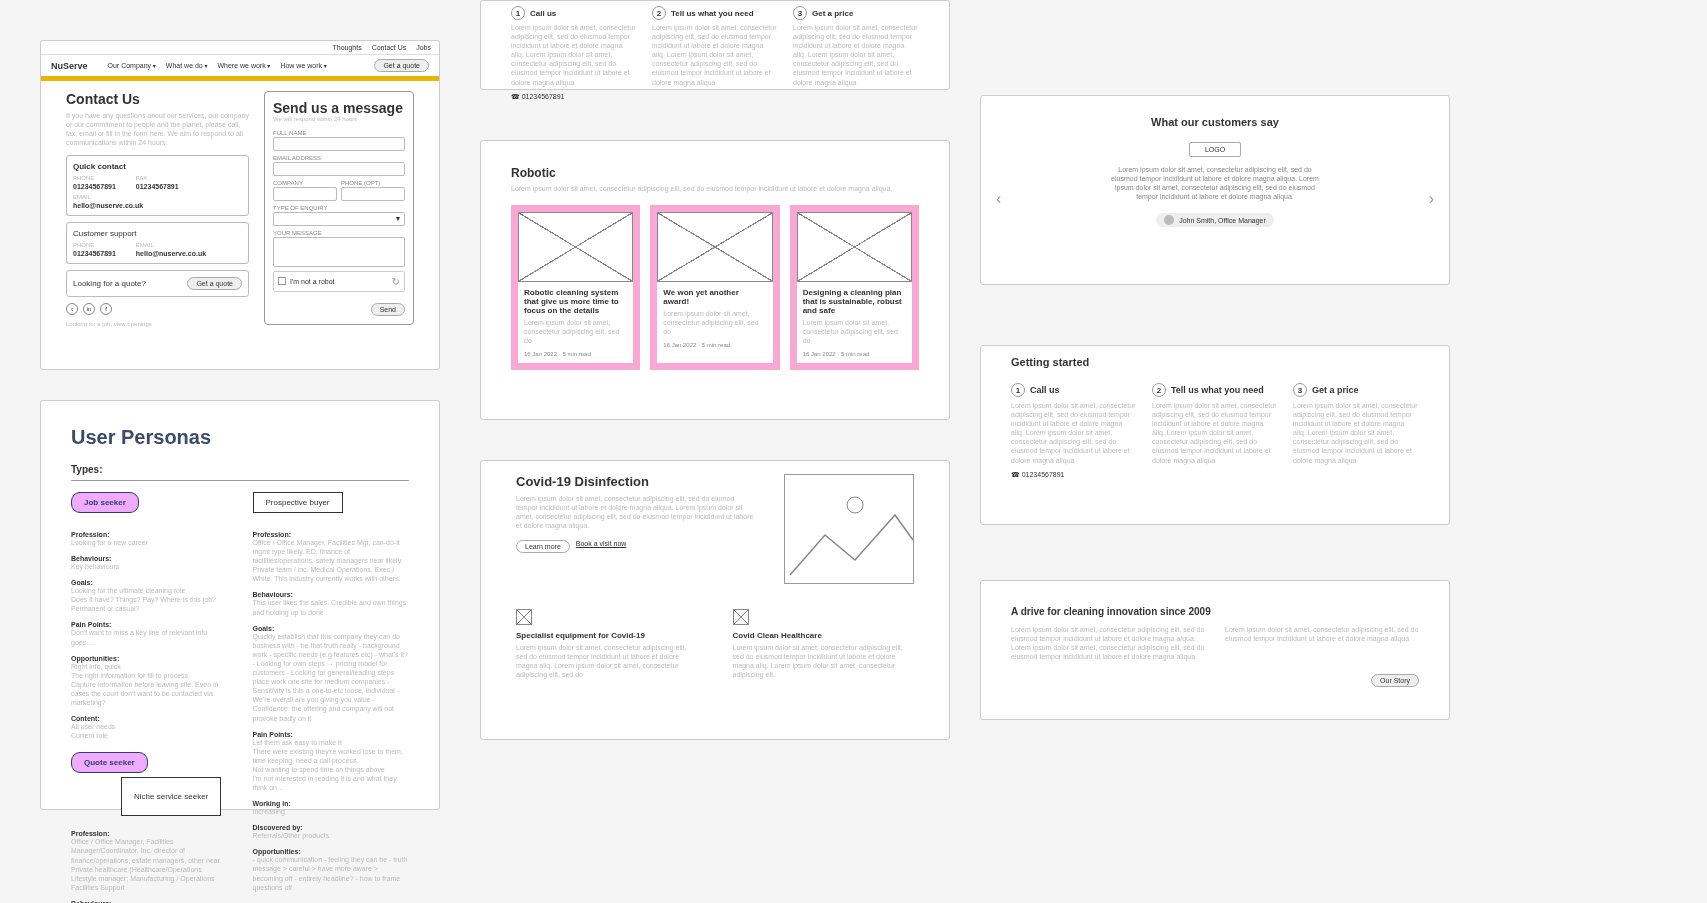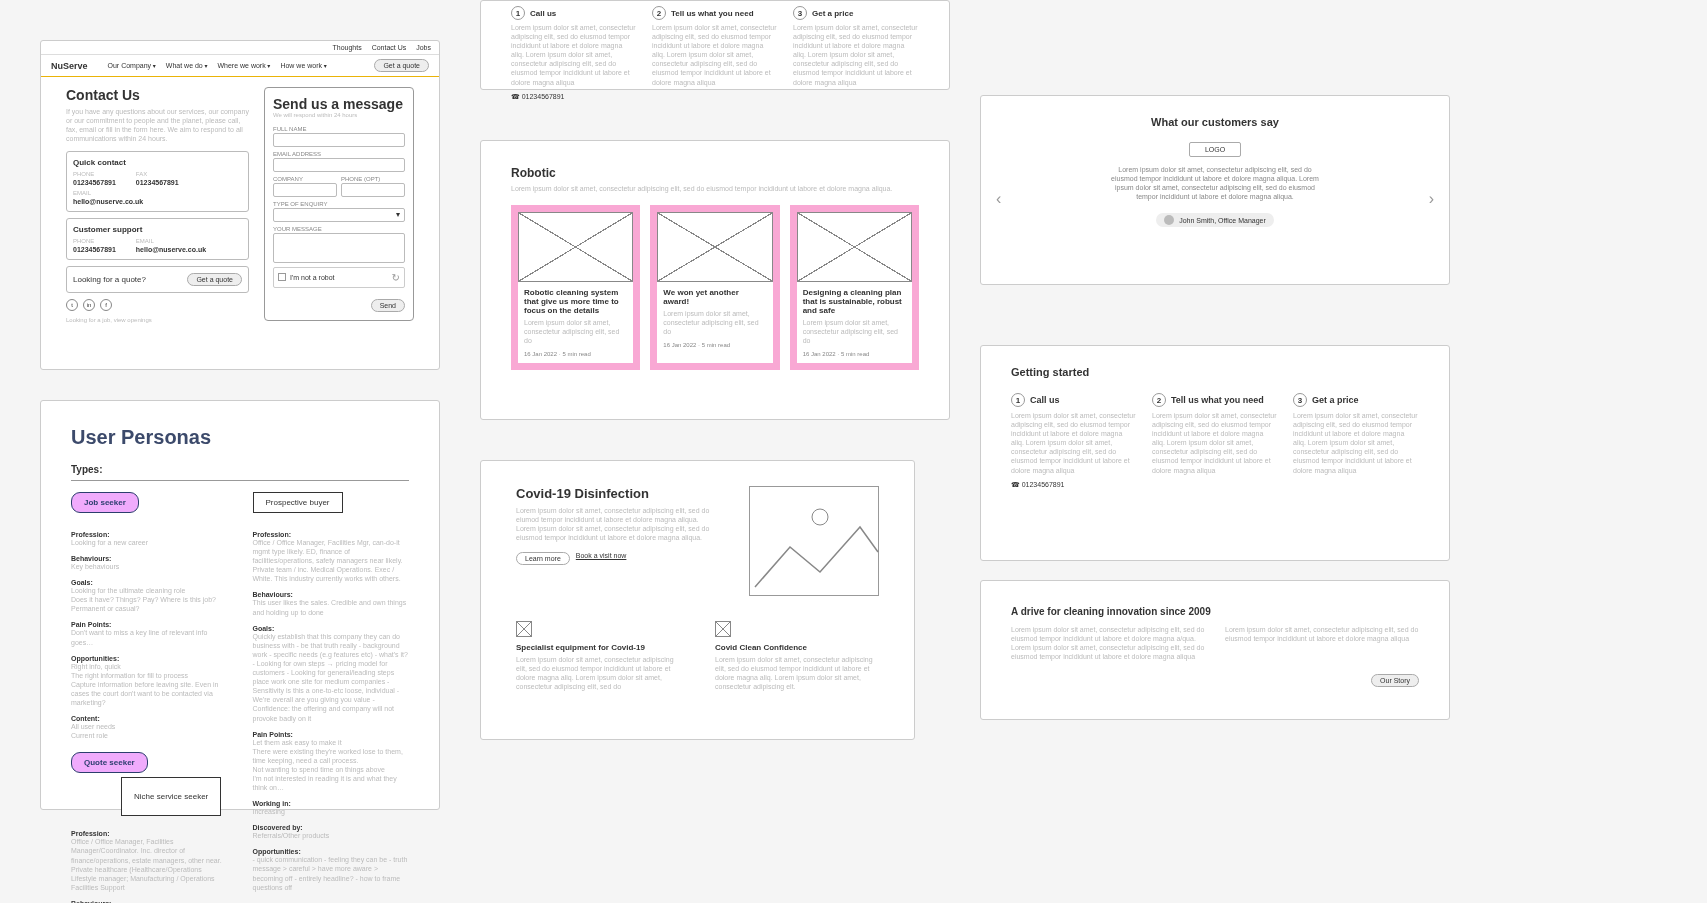--- a/index.html
+++ b/index.html
@@ -66,21 +66,21 @@
   align-items: center;
   justify-content: center;
   font-size: 8px;
   margin-right: 5px;
 }
 
 
 #p1 { top: 40px; left: 40px; width: 400px; height: 330px; }
 #p1 .topbar { border-bottom: 1px solid #ddd; padding: 3px 8px; text-align: right; font-size: 7px; }
 #p1 .topbar span { margin-left: 8px; }
-#p1 .navrow { display: flex; align-items: center; padding: 4px 10px; border-bottom: 1px solid #eab308; }
+#p1 .navrow { display: flex; align-items: center; padding: 4px 10px; border-bottom: 5px solid #eab308; }
 #p1 .logo { font-weight: bold; font-size: 9px; }
 #p1 .navrow .nav { display: flex; gap: 10px; margin-left: 20px; font-size: 7px; flex: 1; }
 #p1 .navrow .nav span::after { content: ' ▾'; font-size: 6px; }
 #p1 .body { display: flex; padding: 10px 25px; gap: 15px; }
 #p1 .left { flex: 1; }
 #p1 .right { width: 150px; }
 #p1 h1 { font-size: 14px; margin-bottom: 4px; }
 #p1 .panel { border: 1px solid #bbb; border-radius: 3px; padding: 6px; margin-bottom: 6px; }
 #p1 .socials { display: flex; gap: 5px; margin: 6px 0; }
 #p1 .form-box { border: 1px solid #999; border-radius: 4px; padding: 8px; }
@@ -111,21 +111,21 @@
 #p4 { top: 140px; left: 480px; width: 470px; height: 280px; padding: 25px 30px; }
 #p4 h2 { font-size: 12px; margin-bottom: 4px; }
 #p4 .cards { display: flex; gap: 10px; margin-top: 12px; }
 #p4 .ecard { flex: 1; border: 7px solid #f9a8d4; }
 #p4 .ecard .img { height: 70px; }
 #p4 .ecard .content { padding: 6px; }
 #p4 .ecard h4 { font-size: 8px; margin-bottom: 3px; }
 #p4 .ecard .meta { font-size: 6px; color: #888; margin-top: 6px; }
 
 
-#p5 { top: 460px; left: 480px; width: 435px; height: 280px; padding: 25px 35px; }
+#p5 { top: 460px; left: 480px; width: 470px; height: 280px; padding: 13px 35px; }
 #p5 .top { display: flex; gap: 30px; margin-bottom: 25px; }
 #p5 .top .text { flex: 1; }
 #p5 h2 { font-size: 13px; margin-bottom: 5px; }
 #p5 .illus { width: 130px; height: 110px; border: 1px solid #999; position: relative; }
 #p5 .illus svg { position: absolute; top: 0; left: 0; }
 #p5 .btns { margin-top: 10px; display: flex; gap: 6px; }
 #p5 .bottom { display: flex; gap: 35px; }
 #p5 .bottom .item { flex: 1; }
 #p5 .bottom .xbox { width: 16px; height: 16px; margin-bottom: 6px; }
 #p5 .bottom h4 { font-size: 8px; margin-bottom: 3px; }
@@ -135,21 +135,21 @@
 #p6 h3 { font-size: 11px; margin-bottom: 10px; }
 #p6 .logo-box { border: 1px solid #aaa; padding: 3px 15px; font-size: 7px; display: inline-block; border-radius: 2px; margin-bottom: 8px; }
 #p6 .quote { font-size: 7px; color: #888; width: 220px; margin: 0 auto 10px auto; line-height: 1.3; }
 #p6 .arrow { position: absolute; top: 50%; font-size: 16px; color: #999; cursor: pointer; }
 #p6 .arrow.l { left: 15px; }
 #p6 .arrow.r { right: 15px; }
 #p6 .author { display: inline-flex; align-items: center; gap: 5px; background: #eee; border-radius: 10px; padding: 2px 8px; font-size: 7px; }
 #p6 .author .av { width: 10px; height: 10px; background: #bbb; border-radius: 50%; }
 
 
-#p7 { top: 345px; left: 980px; width: 470px; height: 216px; padding: 20px 30px; }
+#p7 { top: 345px; left: 980px; width: 470px; height: 180px; padding: 10px 30px; }
 #p7 h3 { font-size: 11px; margin-bottom: 15px; }
 #p7 .steps { display: flex; gap: 15px; }
 #p7 .step { flex: 1; }
 #p7 .step-title { font-size: 9px; font-weight: bold; display: flex; align-items: center; margin-bottom: 4px; }
 
 
 #p8 { top: 580px; left: 980px; width: 470px; height: 140px; padding: 25px 30px; }
 #p8 h3 { font-size: 10px; margin-bottom: 8px; }
 #p8 .cols { display: flex; gap: 20px; }
 #p8 .cols .c { flex: 1; }
@@ -189,21 +189,21 @@
               <div class="muted tiny">FAX</div>
               <div style="font-size:7px;font-weight:bold">01234567891</div>
             </div>
         </div>
         <div style="margin-top:4px">
             <div class="muted tiny">EMAIL</div>
             <div style="font-size:7px;font-weight:bold">hello@nuserve.co.uk</div>
           </div>
       </div>
       <div class="panel">
-        <div style="font-size:8px;font-weight:bold">Customer support</div>
+        <div style="font-size:8px;font-weight:normal">Customer support</div>
         <div style="display:flex;gap:20px;margin-top:4px">
           <div>
               <div class="muted tiny">PHONE</div>
               <div style="font-size:7px;font-weight:bold">01234567891</div>
             </div>
           <div>
               <div class="muted tiny">EMAIL</div>
               <div style="font-size:7px;font-weight:bold">hello@nuserve.co.uk</div>
             </div>
         </div>
@@ -393,21 +393,21 @@
     </div>
   </div>
   <div class="bottom">
     <div class="item">
       <div class="placeholder-img xbox"></div>
       <h4>Specialist equipment for Covid-19</h4>
       <p class="muted">Lorem ipsum dolor sit amet, consectetur adipiscing elit, sed do eiusmod tempor incididunt ut labore et dolore magna aliq. Lorem ipsum dolor sit amet, consectetur adipiscing elit, sed do</p>
     </div>
     <div class="item">
       <div class="placeholder-img xbox"></div>
-      <h4>Covid Clean Confidence</h4>
+      <h4>Covid Clean Healthcare</h4>
       <p class="muted">Lorem ipsum dolor sit amet, consectetur adipiscing elit, sed do eiusmod tempor incididunt ut labore et dolore magna aliq. Lorem ipsum dolor sit amet, consectetur adipiscing elt.</p>
     </div>
   </div>
 </div>
 
 <div id="p6" class="card">
   <h3>What our customers say</h3>
   <div class="logo-box">LOGO</div>
   <div class="arrow l">‹</div>
   <div class="arrow r">›</div>

